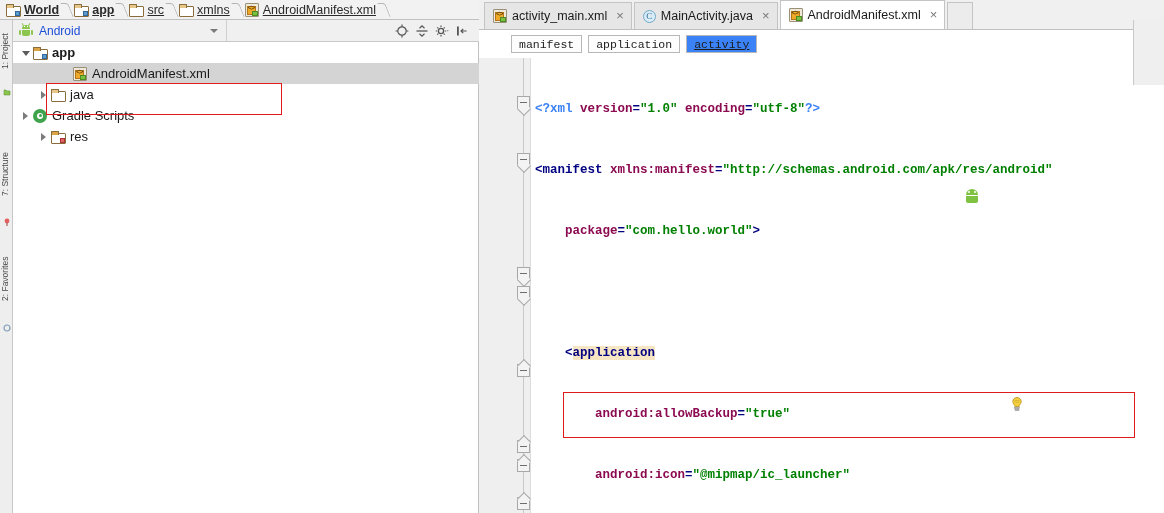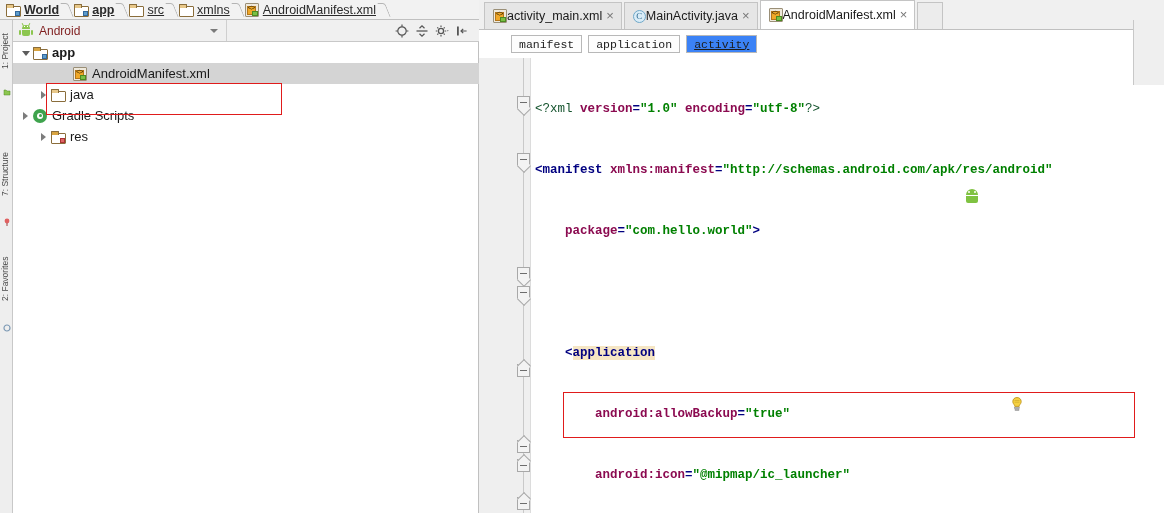--- a/index.html
+++ b/index.html
@@ -138,21 +138,21 @@
   .projhead{
     position:absolute; left:0; top:0; width:466px; height:22px;
     background:#f0f0f0; border-bottom:1px solid #c8c8c8;
     display:flex; align-items:center;
   }
   .projcombo{
     width:214px; height:21px; display:flex; align-items:center;
     border-right:1px solid #cfcfcf; padding-left:6px; position:relative;
     background:#f0f0f0;
   }
-  .projcombo .lbl{ font-size:12px; color:#7f1d1d; margin-left:6px; }
+  .projcombo .lbl{ font-size:12px; color:#1d4ed8; margin-left:6px; }
   .projcombo .caret{
     position:absolute; right:8px; top:9px;
     width:0;height:0;border-left:4px solid transparent;border-right:4px solid transparent;
     border-top:4px solid #7a7a7a;
   }
   .projtools{ margin-left:auto; display:flex; align-items:center; gap:2px; padding-right:8px; }
   .tbtn{ width:18px; height:18px; position:relative; }
   .tbtn svg{ display:block; }
 
   .tree{ position:absolute; left:0; top:22px; width:466px; }
@@ -181,21 +181,21 @@
   }
 
   
   .editor{ position:absolute; left:479px; top:0; width:685px; height:513px; background:#fff; }
   .tabsbar{
     position:absolute; left:0; top:0; width:685px; height:30px;
     background:#f0f0f0; border-bottom:1px solid #c0c0c0;
     display:flex; align-items:flex-end; padding-left:5px;
   }
   .etab{
-    height:27px; display:flex; align-items:center; 
+    height:27px; display:flex; align-items:center; gap:5px;
     padding:0 7px 0 8px; font-size:12.5px; color:#1a1a1a;
     border:1px solid #c4c4c4; border-bottom:none; background:#e6e6e6;
     margin-right:2px; position:relative;
   }
   .etab.active{ background:#ffffff; height:29px; }
   .etab .x{
     font-size:13px; color:#777; margin-left:4px; line-height:10px;
     font-family:"Liberation Sans", sans-serif;
   }
   .tabfill{
@@ -248,21 +248,21 @@
     position:absolute; left:52px; top:58px; width:633px; height:455px;
     font-family:"Liberation Mono", monospace; font-size:12.5px;
     color:#000; white-space:pre; overflow:hidden;
   }
   .ln{ height:19px; line-height:19px; padding-left:4px; position:relative; }
 
   .t-tag{ color:#000080; font-weight:bold; }
   .t-attr{ color:#8b0a50; font-weight:bold; }
   .t-val{ color:#008000; font-weight:bold; }
   .t-punc{ color:#000080; font-weight:bold; }
-  .t-proc{ color:#14532d; font-weight:normal; }
+  .t-proc{ color:#3b82f6; font-weight:bold; }
   .hl-tan{ background:#f6e6c4; }
 
   .bulb{
     position:absolute; left:530px; top:396px; width:16px; height:17px;
   }
   .androidgutter{
     position:absolute; left:485px; top:189px; width:16px; height:15px;
   }
   .ag-head{ position:absolute; left:2px; top:0px; width:12px; height:6px;
     background:#7fc241; border-radius:6px 6px 0 0; }

